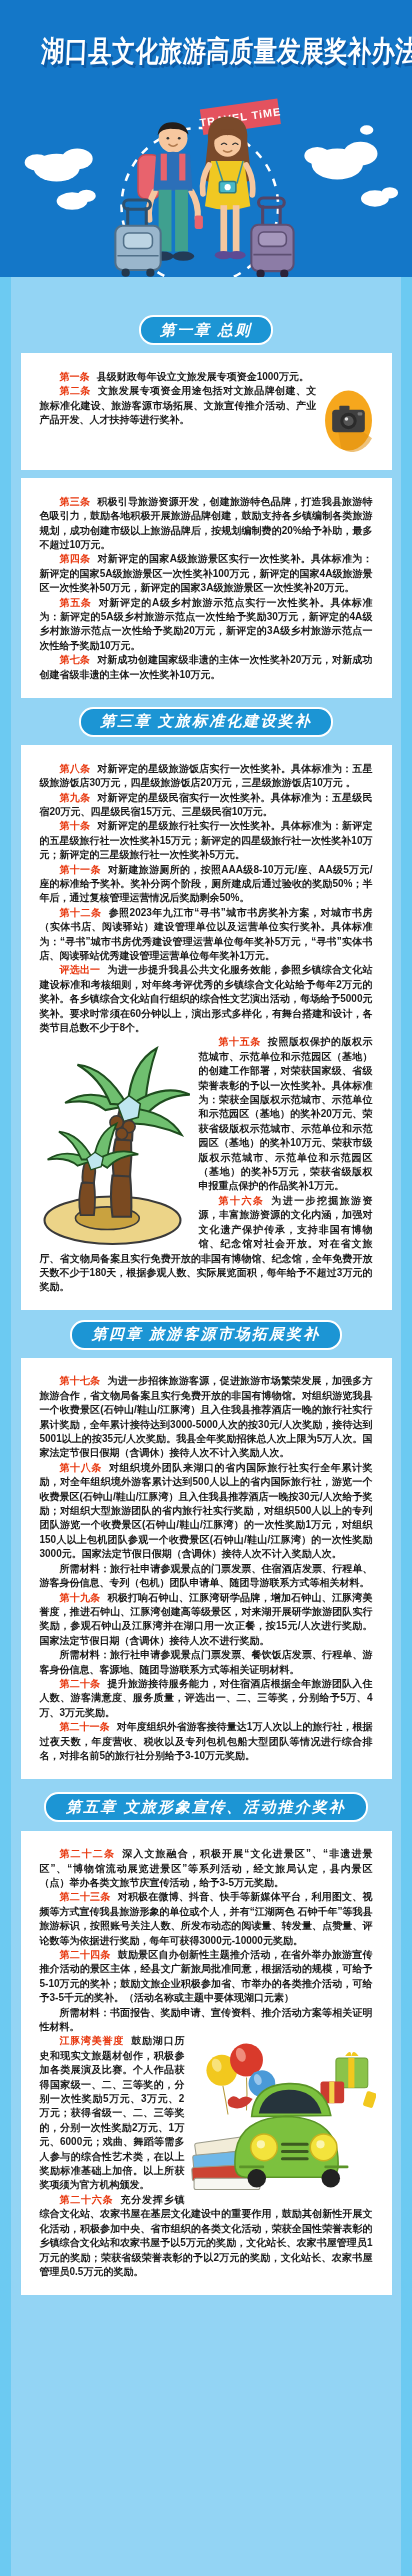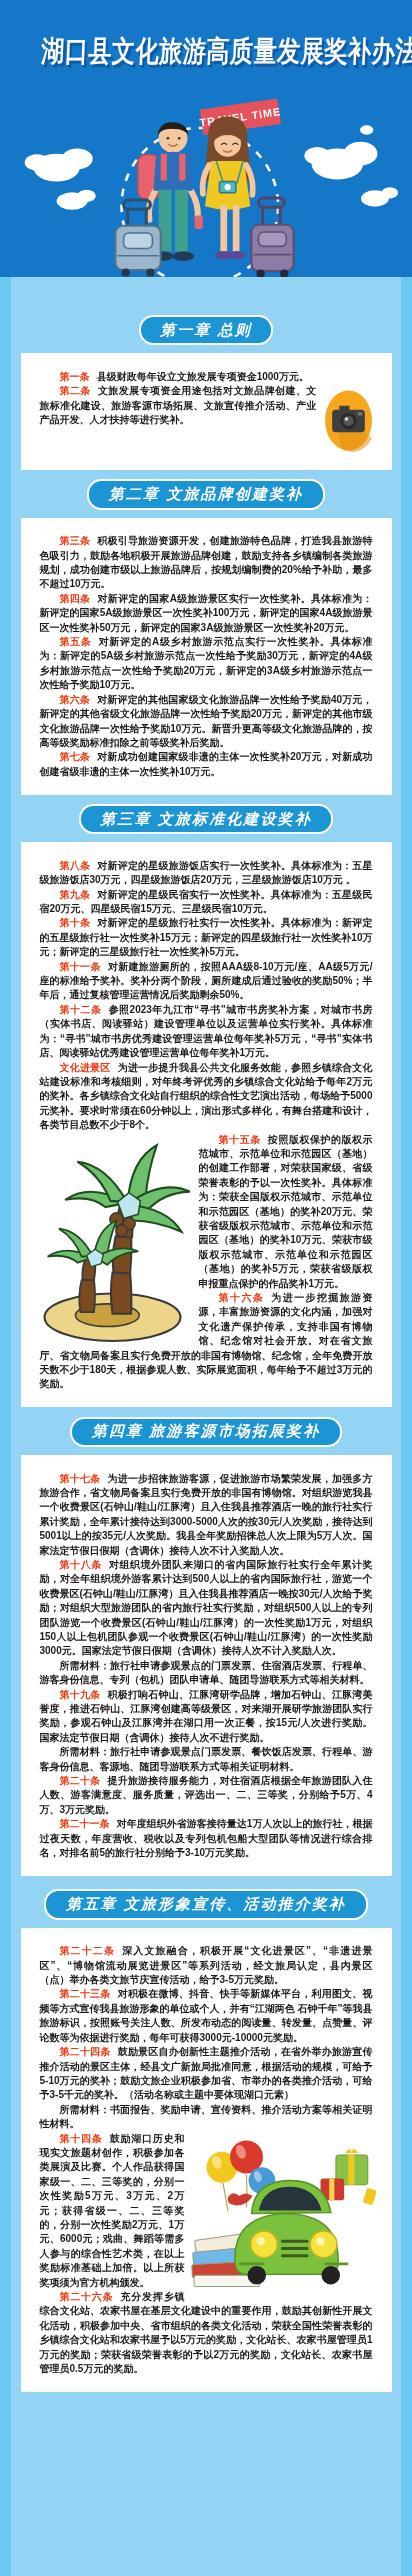--- a/index.html
+++ b/index.html
@@ -158,39 +158,37 @@
         <circle cx="48" cy="62" r="10" fill="#555"></circle>
         <circle cx="44" cy="58" r="3.5" fill="#dddddd"></circle>
         <rect x="66" y="45" width="9" height="6" rx="2" fill="#777"></rect>
       </svg>
     </div>
     <p><span class="num">第二条</span><span>文旅发展专项资金用途包括对文旅品牌创建、文旅标准化建设、旅游客源市场拓展、文旅宣传推介活动、产业产品开发、人才扶持等进行奖补。</span></p>
   </div>
 </div>
 
 <div class="section">
-  <div class="badge mt-b">第二章 文旅品牌创建奖补</div>
   <div class="card">
     <p><span class="num">第三条</span><span>积极引导旅游资源开发，创建旅游特色品牌，打造我县旅游特色吸引力，鼓励各地积极开展旅游品牌创建，鼓励支持各乡镇编制各类旅游规划，成功创建市级以上旅游品牌后，按规划编制费的20%给予补助，最多不超过10万元。</span></p>
     <p><span class="num">第四条</span><span>对新评定的国家A级旅游景区实行一次性奖补。具体标准为：新评定的国家5A级旅游景区一次性奖补100万元，新评定的国家4A级旅游景区一次性奖补50万元，新评定的国家3A级旅游景区一次性奖补20万元。</span></p>
     <p><span class="num">第五条</span><span>对新评定的A级乡村旅游示范点实行一次性奖补。具体标准为：新评定的5A级乡村旅游示范点一次性给予奖励30万元，新评定的4A级乡村旅游示范点一次性给予奖励20万元，新评定的3A级乡村旅游示范点一次性给予奖励10万元。</span></p>
-    <p><span class="num">第六条</span><span>对新评定的其他国家级文化旅游品牌一次性给予奖励40万元，新评定的其他省级文化旅游品牌一次性给予奖励20万元，新评定的其他市级文化旅游品牌一次性给予奖励10万元。新晋升更高等级文化旅游品牌的，按高等级奖励标准扣除之前等级奖补后奖励。</span></p>
     <p><span class="num">第七条</span><span>对新成功创建国家级非遗的主体一次性奖补20万元，对新成功创建省级非遗的主体一次性奖补10万元。</span></p>
   </div>
 </div>
 
 <div class="section">
   <div class="badge mt-b">第三章 文旅标准化建设奖补</div>
   <div class="card">
     <p><span class="num">第八条</span><span>对新评定的星级旅游饭店实行一次性奖补。具体标准为：五星级旅游饭店30万元，四星级旅游饭店20万元，三星级旅游饭店10万元 。</span></p>
     <p><span class="num">第九条</span><span>对新评定的星级民宿实行一次性奖补。具体标准为：五星级民宿20万元、四星级民宿15万元、三星级民宿10万元。</span></p>
     <p><span class="num">第十条</span><span>对新评定的星级旅行社实行一次性奖补。具体标准为：新评定的五星级旅行社一次性奖补15万元；新评定的四星级旅行社一次性奖补10万元；新评定的三星级旅行社一次性奖补5万元。</span></p>
     <p><span class="num">第十一条</span><span>对新建旅游厕所的，按照AAA级8-10万元/座、AA级5万元/座的标准给予奖补。奖补分两个阶段，厕所建成后通过验收的奖励50%；半年后，通过复核管理运营情况后奖励剩余50%。</span></p>
     <p><span class="num">第十二条</span><span>参照2023年九江市“寻书”城市书房奖补方案，对城市书房（实体书店、阅读驿站）建设管理单位以及运营单位实行奖补。具体标准为：“寻书”城市书房优秀建设管理运营单位每年奖补5万元，“寻书”实体书店、阅读驿站优秀建设管理运营单位每年奖补1万元。</span></p>
-    <p><span class="num">文化进景区</span><span>为进一步提升我县公共文化服务效能，参照乡镇综合文化站建设标准和考核细则，对年终考评优秀的乡镇综合文化站给予每年2万元的奖补。各乡镇综合文化站自行组织的综合性文艺演出活动，每场给予5000元奖补。要求时常须在60分钟以上，演出形式多样化，有舞台搭建和设计，各类节目总数不少于8个。</span></p>
+    <p><span class="num">评选出一</span><span>为进一步提升我县公共文化服务效能，参照乡镇综合文化站建设标准和考核细则，对年终考评优秀的乡镇综合文化站给予每年2万元的奖补。各乡镇综合文化站自行组织的综合性文艺演出活动，每场给予5000元奖补。要求时常须在60分钟以上，演出形式多样化，有舞台搭建和设计，各类节目总数不少于8个。</span></p>
     <div class="fl-palm">
       <svg viewBox="0 0 300 400" aria-hidden="true">
         <ellipse cx="150" cy="352" rx="132" ry="46" fill="#ecd488" stroke="#3a3a3a" stroke-width="4"></ellipse>
         <ellipse cx="140" cy="348" rx="62" ry="22" fill="#c9a23f" stroke="#3a3a3a" stroke-width="3"></ellipse>
 
         <g stroke="#3a3a3a" stroke-width="4" fill="#7a4a21">
           <path d="M150 345 q-6 -40 0 -80 l34 -2 q4 44 2 82 z"></path>
           <path d="M152 265 q-4 -36 4 -70 l30 -2 q2 36 -2 74 z"></path>
           <path d="M158 195 q-2 -30 6 -58 l26 0 q0 30 -2 60 z"></path>
         </g>
@@ -287,18 +285,18 @@
           <circle cx="258" cy="212" r="26" fill="#f3e33c" stroke="#c8b21e" stroke-width="3"></circle>
             <circle cx="252" cy="206" r="8" fill="#fbf6b0"></circle>
           <path d="M178 206 h48 M178 220 h48 M178 234 h48" stroke="#3c5a20" stroke-width="6" stroke-linecap="round"></path>
           <path d="M96 250 h44 M262 250 h42" stroke="#5b9428" stroke-width="5" stroke-linecap="round"></path>
           <circle cx="128" cy="272" r="18" fill="#222"></circle>
             <circle cx="272" cy="272" r="18" fill="#222"></circle>
           <path d="M120 118 q-14 -10 -26 0 q-12 -12 -22 2 q-4 14 14 16 q22 2 34 -18z" fill="#cc3b30"></path>
         </g>
       </svg>
     </div>
-    <p><span class="num">第十四条</span><span>鼓励湖口历史和现实文旅题材创作，积极参加各类展演及比赛。个人作品获得国家级一、二、三等奖的，分别一次性奖励5万元、3万元、2万元；获得省级一、二、三等奖的，分别一次性奖励2万元、1万元、6000元；戏曲、舞蹈等需多人参与的综合性艺术类，在以上奖励标准基础上加倍。以上所获奖项须为官方机构颁发。</span></p>
+    <p><span class="num">江豚湾美誉度</span><span>鼓励湖口历史和现实文旅题材创作，积极参加各类展演及比赛。个人作品获得国家级一、二、三等奖的，分别一次性奖励5万元、3万元、2万元；获得省级一、二、三等奖的，分别一次性奖励2万元、1万元、6000元；戏曲、舞蹈等需多人参与的综合性艺术类，在以上奖励标准基础上加倍。以上所获奖项须为官方机构颁发。</span></p>
     <p><span class="num">第二十六条</span><span>充分发挥乡镇综合文化站、农家书屋在基层文化建设中的重要作用，鼓励其创新性开展文化活动，积极参加中央、省市组织的各类文化活动，荣获全国性荣誉表彰的乡镇综合文化站和农家书屋予以5万元的奖励，文化站长、农家书屋管理员1万元的奖励；荣获省级荣誉表彰的予以2万元的奖励，文化站长、农家书屋管理员0.5万元的奖励。</span></p>
 
   </div>
 </div>
 
 
 </body></html>

